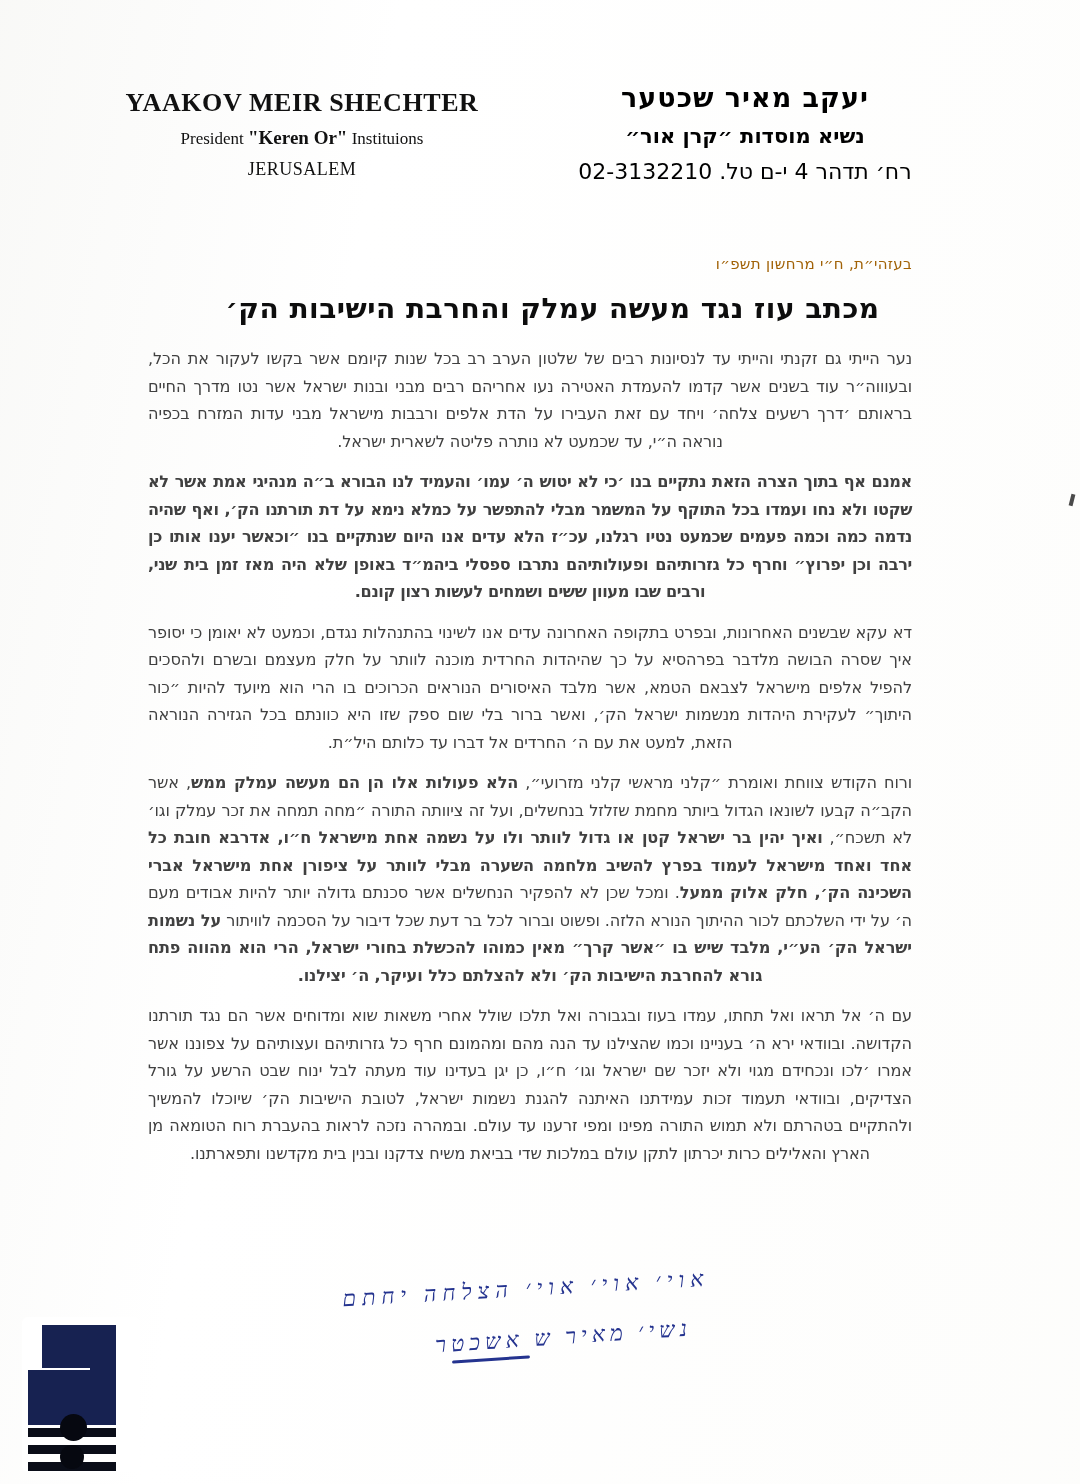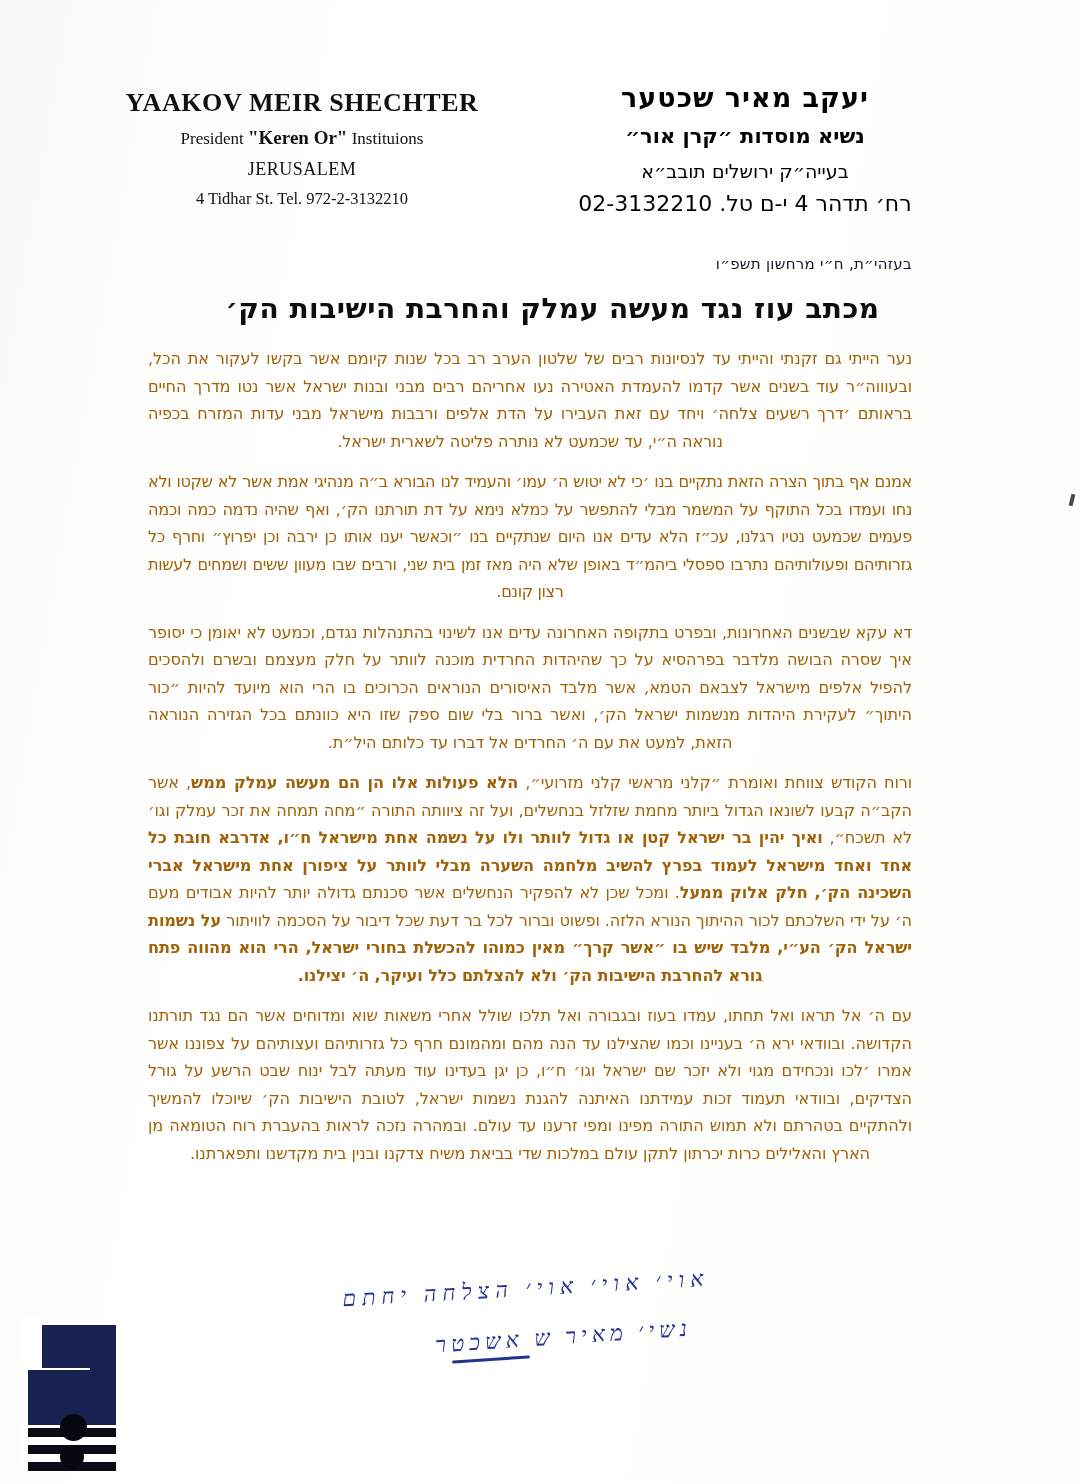--- a/index.html
+++ b/index.html
@@ -100,21 +100,21 @@
     line-height:1.2;
   }
 
   
   .dateline{
     position:absolute;
     top:255px;
     right:168px;
     direction:rtl;
     font-size:15px;
-    color:#0f172a;
+    color:#a16207;
     font-family:"DejaVu Sans","Liberation Sans",sans-serif;
     letter-spacing:0.3px;
   }
 
   
   .doc-title{
     position:absolute;
     top:292px;
     left:0;right:0;
     text-align:center;
@@ -128,33 +128,33 @@
   }
 
   
   .body-wrap{
     position:absolute;
     top:345px;
     right:168px;
     left:148px;
     direction:rtl;
     text-align:justify;
-    color:#a16207;
+    color:#404040;
   }
   .para{
     font-family:"DejaVu Sans","Liberation Sans",sans-serif;
     font-size:16.1px;
     line-height:27.5px;
     text-align:justify;
     text-align-last:center;
     margin:0 0 13px 0;
     letter-spacing:-0.1px;
   }
   .para.bold{
-    font-weight:400;
+    font-weight:700;
     letter-spacing:-0.35px;
   }
   .para.mixed b{font-weight:700;margin-top:16px;}
   .para:last-child{margin-bottom:0;}
 
   
   .signature{
     position:absolute;
     left:290px;
     top:1272px;
@@ -283,27 +283,25 @@
     <div class="letterhead">
 
       <div class="lh-en">
         <div class="l1">YAAKOV MEIR SHECHTER</div>
         <div class="l2">
           <span>President</span>
           <b>"Keren Or"</b>
           <span>Instituions</span>
         </div>
         <div class="l3">JERUSALEM</div>
-        <div class="l4">4 Tidhar St. Tel. 972-2-3132210</div>
       </div>
 
       <div class="lh-he">
         <div class="h1">יעקב מאיר שכטער</div>
         <div class="h2">נשיא מוסדות ״קרן אור״</div>
-        <div class="h3">בעייה״ק ירושלים תובב״א</div>
         <div class="h4">רח׳ תדהר 4 י-ם טל. 02-3132210</div>
       </div>
 
     </div>
 
     <div class="dateline">בעזהי״ת, ח״י מרחשון תשפ״ו</div>
 
     <div class="doc-title">מכתב עוז נגד מעשה עמלק והחרבת הישיבות הק׳</div>
 
     <div class="body-wrap">

